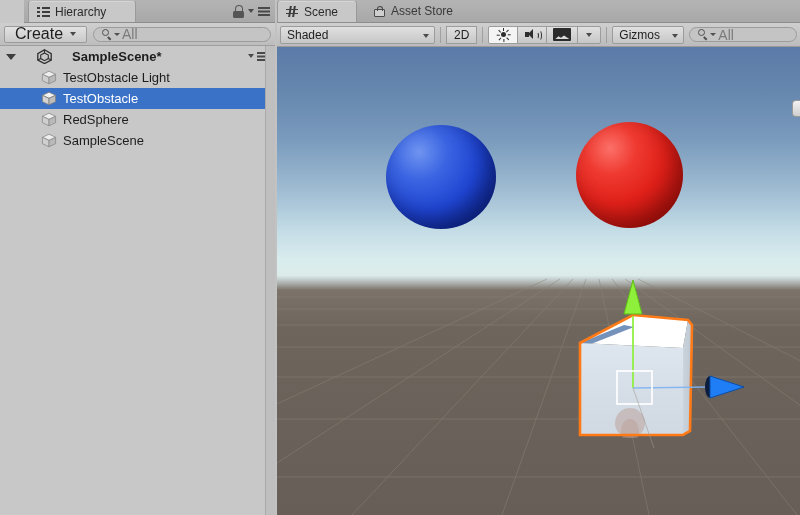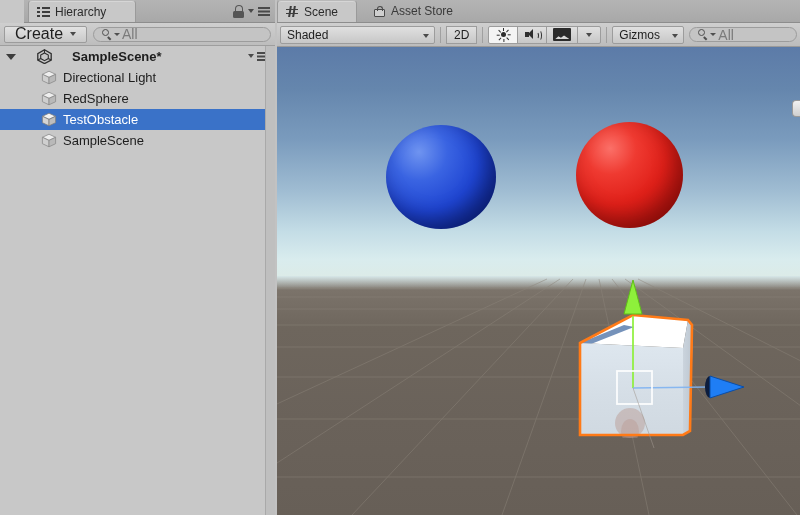--- a/index.html
+++ b/index.html
@@ -323,43 +323,43 @@
 
 
       <div class="row obj">
         <span class="cube-ico">
           <svg width="16" height="15" viewBox="0 0 16 15">
             <polygon points="8,1.2 14.6,4.3 8,7.4 1.4,4.3" fill="#eeeeee" stroke="#8a8a8a" stroke-width=".8"></polygon>
             <polygon points="1.4,4.3 8,7.4 8,13.8 1.4,10.7" fill="#cfcfcf" stroke="#8a8a8a" stroke-width=".8"></polygon>
             <polygon points="14.6,4.3 8,7.4 8,13.8 14.6,10.7" fill="#b9b9b9" stroke="#8a8a8a" stroke-width=".8"></polygon>
           </svg>
         </span>
-        <span>Directional Light</span>
+        <span>TestObstacle Light</span>
+      </div>
+
+      <div class="row obj selected">
+        <span class="cube-ico">
+          <svg width="16" height="15" viewBox="0 0 16 15">
+            <polygon points="8,1.2 14.6,4.3 8,7.4 1.4,4.3" fill="#f2f2f2" stroke="#7d7d7d" stroke-width=".8"></polygon>
+            <polygon points="1.4,4.3 8,7.4 8,13.8 1.4,10.7" fill="#d4d4d4" stroke="#7d7d7d" stroke-width=".8"></polygon>
+            <polygon points="14.6,4.3 8,7.4 8,13.8 14.6,10.7" fill="#bdbdbd" stroke="#7d7d7d" stroke-width=".8"></polygon>
+          </svg>
+        </span>
+        <span>TestObstacle</span>
       </div>
 
       <div class="row obj">
         <span class="cube-ico">
           <svg width="16" height="15" viewBox="0 0 16 15">
             <polygon points="8,1.2 14.6,4.3 8,7.4 1.4,4.3" fill="#eeeeee" stroke="#8a8a8a" stroke-width=".8"></polygon>
             <polygon points="1.4,4.3 8,7.4 8,13.8 1.4,10.7" fill="#cfcfcf" stroke="#8a8a8a" stroke-width=".8"></polygon>
             <polygon points="14.6,4.3 8,7.4 8,13.8 14.6,10.7" fill="#b9b9b9" stroke="#8a8a8a" stroke-width=".8"></polygon>
           </svg>
         </span>
         <span>RedSphere</span>
-      </div>
-
-      <div class="row obj selected">
-        <span class="cube-ico">
-          <svg width="16" height="15" viewBox="0 0 16 15">
-            <polygon points="8,1.2 14.6,4.3 8,7.4 1.4,4.3" fill="#f2f2f2" stroke="#7d7d7d" stroke-width=".8"></polygon>
-            <polygon points="1.4,4.3 8,7.4 8,13.8 1.4,10.7" fill="#d4d4d4" stroke="#7d7d7d" stroke-width=".8"></polygon>
-            <polygon points="14.6,4.3 8,7.4 8,13.8 14.6,10.7" fill="#bdbdbd" stroke="#7d7d7d" stroke-width=".8"></polygon>
-          </svg>
-        </span>
-        <span>TestObstacle</span>
       </div>
 
       <div class="row obj">
         <span class="cube-ico">
           <svg width="16" height="15" viewBox="0 0 16 15">
             <polygon points="8,1.2 14.6,4.3 8,7.4 1.4,4.3" fill="#eeeeee" stroke="#8a8a8a" stroke-width=".8"></polygon>
             <polygon points="1.4,4.3 8,7.4 8,13.8 1.4,10.7" fill="#cfcfcf" stroke="#8a8a8a" stroke-width=".8"></polygon>
             <polygon points="14.6,4.3 8,7.4 8,13.8 14.6,10.7" fill="#b9b9b9" stroke="#8a8a8a" stroke-width=".8"></polygon>
           </svg>
         </span>

